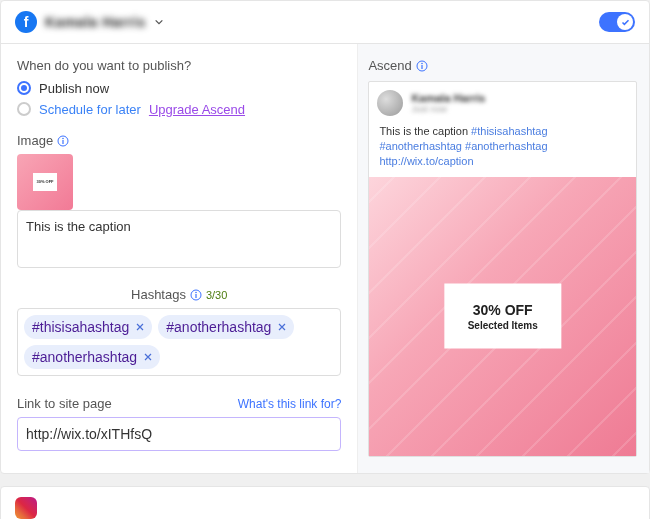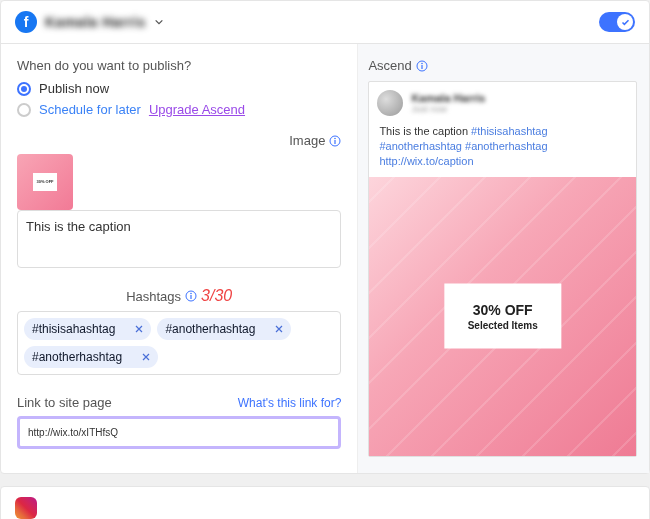--- a/index.html
+++ b/index.html
@@ -10,41 +10,41 @@
   .account .chev { width: 10px; height: 10px; }
   .fb-icon { width: 22px; height: 22px; border-radius: 50%; background: #1877f2; display: flex; align-items: center; justify-content: center; color: #fff; font-weight: 700; font-size: 14px; }
   .ig-icon { width: 22px; height: 22px; border-radius: 6px; background: linear-gradient(45deg,#f09433,#e6683c,#dc2743,#cc2366,#bc1888); display: flex; align-items: center; justify-content: center; }
   .toggle { width: 36px; height: 20px; border-radius: 10px; background: #3d73ff; position: relative; cursor: pointer; }
   .toggle .knob { position: absolute; right: 2px; top: 2px; width: 16px; height: 16px; border-radius: 50%; background: #fff; display:flex;align-items:center;justify-content:center; }
   .toggle .knob svg { width: 9px; height: 9px; }
   .panel-body { display: flex; }
   .left { width: 55%; padding: 14px 16px; }
   .right { width: 45%; padding: 14px 12px 16px 10px; background: #f7f8fa; border-left: 1px solid #eee; }
   .section-title { font-size: 13px; color: #555; margin-bottom: 8px; }
-  .radio-row { display: flex; align-items: center; gap: 8px; margin: 6px 0; }
+  .radio-row { display: flex; gap: 8px; margin: 6px 0; }
   .radio { width: 14px; height: 14px; border-radius: 50%; border: 2px solid #3d73ff; display: inline-flex; align-items: center; justify-content: center; flex-shrink:0; }
   .radio.checked .dot { width: 6px; height: 6px; border-radius: 50%; background: #3d73ff; }
   .radio.disabled { border-color: #ccc; }
   .radio-label { font-size: 13px; color: #333; }
   .radio-label.disabled { color: #3b82f6; }
   .upgrade { color: #9a4ae8; text-decoration: underline; cursor: pointer; font-size: 13px; }
-  .label-row { display: flex; align-items: center; gap: 4px; margin-top: 16px; margin-bottom: 6px; font-size: 13px; color: #555; justify-content: flex-end; }
+  .label-row { display: flex; align-items: center; gap: 4px; margin-top: 16px; margin-bottom: 6px; font-size: 13px; color: #555; }
   .info-icon { width: 12px; height: 12px; flex-shrink:0; }
   .thumb { width: 56px; height: 56px; border-radius: 4px; background: linear-gradient(135deg,#f8a5b5,#f27a96); position: relative; overflow: hidden; cursor:pointer; }
   .thumb .mini { position: absolute; top: 50%; left: 50%; transform: translate(-50%,-50%); width: 24px; height: 18px; background:#fff; font-size: 4px; line-height:1; display:flex;align-items:center;justify-content:center;text-align:center; color:#333; font-weight:600;}
   .caption-box { width: 100%; min-height: 58px; border: 1px solid #ddd; border-radius: 4px; padding: 8px; font-size: 13px; resize: none; font-family: inherit; color:#333;}
   .hashtags-head { display: flex; justify-content: center; align-items: center; }
-  .count { font-size: 16px; color: #ef4444; font-style: italic; }
+  .count { font-size: 11px; color: #4d7c0f; }
   .chips { display: flex; flex-wrap: wrap; gap: 6px; border: 1px solid #ddd; border-radius: 4px; padding: 6px; }
-  .chip { display: inline-flex; align-items: center; gap: 20px; padding: 4px 8px; border-radius: 12px; background: #e8eefc; color: #0f172a; font-size: 12px; }
+  .chip { display: inline-flex; align-items: center; gap: 7px; padding: 4px 8px; border-radius: 12px; background: #e8eefc; color: #4c1d95; font-size: 14px; }
   .chip .x { width:8px;height:8px; cursor:pointer; }
   .link-head { display: flex; justify-content: space-between; align-items: center; margin-top: 20px; margin-bottom: 6px; }
   .link-head .left-lbl { font-size: 13px; color: #555; }
   .link-help { color: #3d73ff; font-size: 12px; cursor: pointer; }
-  .link-input { width: 100%; border: 3px solid #c4b5fd; border-radius: 4px; padding: 8px; font-size: 10px; color:#333; font-family:inherit;}
+  .link-input { width: 100%; border: 1px solid #c4b5fd; border-radius: 4px; padding: 8px; font-size: 14px; color:#333; font-family:inherit;}
   .preview-title { display: flex; align-items: center; gap: 4px; font-size: 13px; color: #555; margin-bottom: 8px; }
   .post-card { background: #fff; border: 1px solid #e0e0e0; border-radius: 2px; }
   .post-head { display: flex; align-items: center; gap: 8px; padding: 8px; }
   .avatar { width: 26px; height: 26px; border-radius: 50%; background: radial-gradient(circle at 35% 35%, #ddd, #999); flex-shrink:0; }
   .post-name { font-size: 11px; font-weight: 600; color: #333; filter: blur(2px); }
   .post-sub { font-size: 9px; color: #999; filter: blur(2px); }
   .post-caption { padding: 0 10px 8px; font-size: 11px; line-height: 1.35; }
   .post-caption .txt { color: #333; }
   .post-caption .tag, .post-caption .lnk { color: #4a7de0; }
   .post-image { position: relative; width: 100%; aspect-ratio: 1/1.05; background: linear-gradient(135deg,#fdd5dc 0%, #f7a6b6 40%, #ef7b94 100%); overflow:hidden;}

